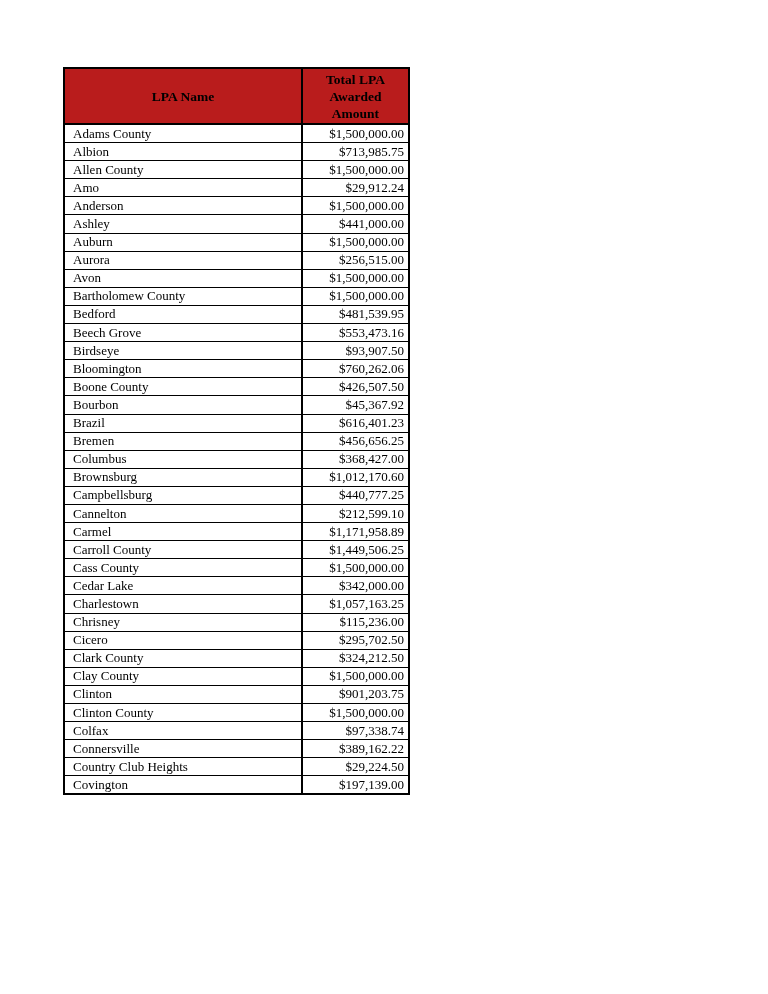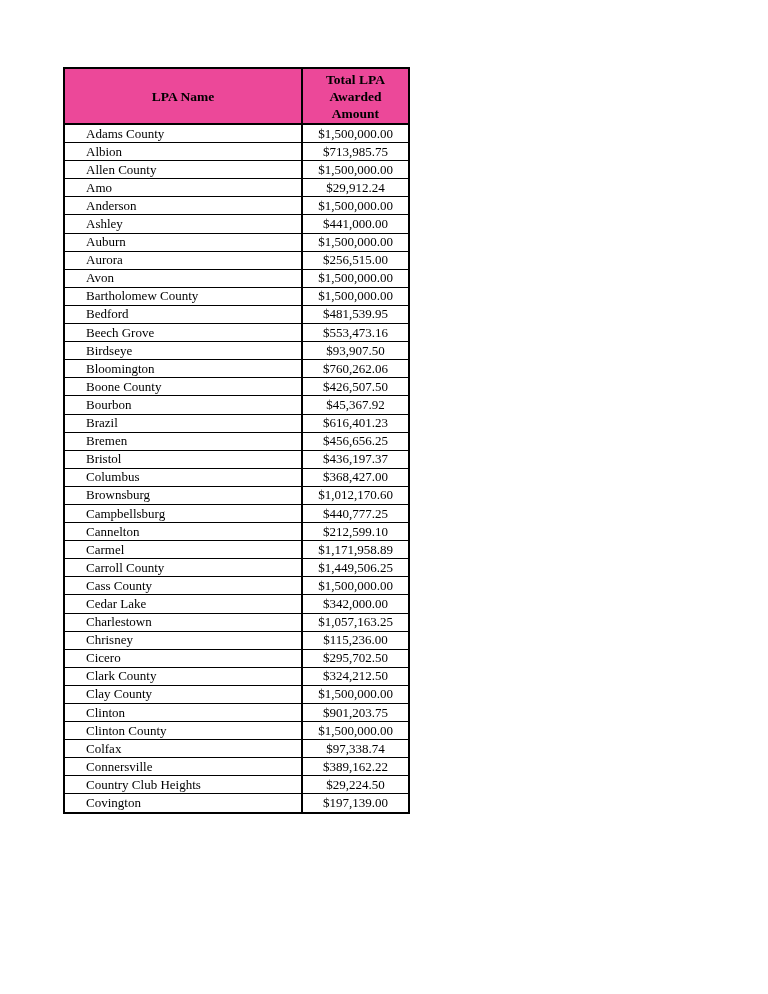--- a/index.html
+++ b/index.html
@@ -25,21 +25,21 @@
     left: 63px;
     top: 67px;
     width: 345px;
     border-collapse: collapse;
     table-layout: fixed;
     border: 2px solid #000000;
   }
   table.lpa-table col.c-name   { width: 238px; }
   table.lpa-table col.c-amount { width: 107px; }
   table.lpa-table th {
-    background: #ec4899;
+    background: #b91c1c;
     font-weight: bold;
     font-size: 13.5px;
     line-height: 17px;
     text-align: center;
     vertical-align: middle;
     height: 52px;
     border: 1px solid #000000;
     border-bottom: 2px solid #000000;
     padding: 1px 4px;
   }
@@ -52,24 +52,24 @@
     line-height: 16px;
     height: 17.1px;
     border: 1px solid #000000;
     padding: 0 4px;
     white-space: nowrap;
     overflow: hidden;
     vertical-align: middle;
   }
   table.lpa-table td.name-cell {
     text-align: left;
-    padding-left: 21px;
+    padding-left: 8px;
   }
   table.lpa-table td.amount-cell {
-    text-align: center;
+    text-align: right;
     padding-right: 4px;
   }
 </style>
 </head>
 <body>
 
 <div class="page">
   <table class="lpa-table">
     <colgroup>
       <col class="c-name">
@@ -148,24 +148,20 @@
         </tr>
         <tr>
           <td class="name-cell">Brazil</td>
           <td class="amount-cell">$616,401.23</td>
         </tr>
         <tr>
           <td class="name-cell">Bremen</td>
           <td class="amount-cell">$456,656.25</td>
         </tr>
         <tr>
-          <td class="name-cell">Bristol</td>
-          <td class="amount-cell">$436,197.37</td>
-        </tr>
-        <tr>
           <td class="name-cell">Columbus</td>
           <td class="amount-cell">$368,427.00</td>
         </tr>
         <tr>
           <td class="name-cell">Brownsburg</td>
           <td class="amount-cell">$1,012,170.60</td>
         </tr>
         <tr>
           <td class="name-cell">Campbellsburg</td>
           <td class="amount-cell">$440,777.25</td>

